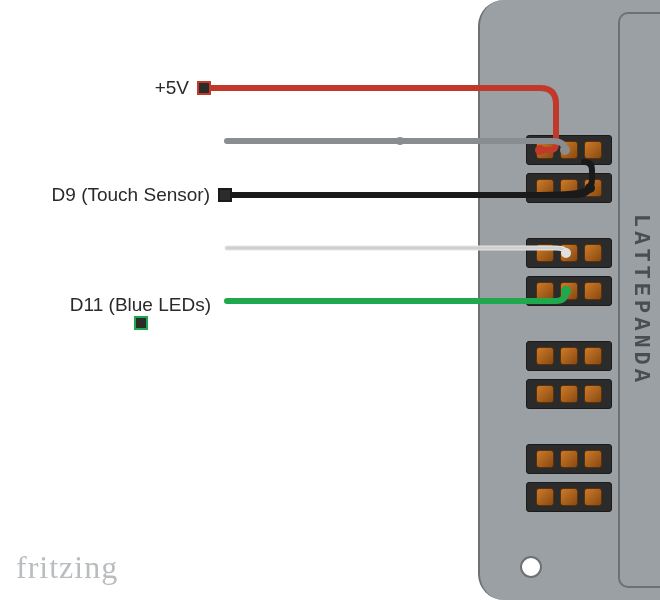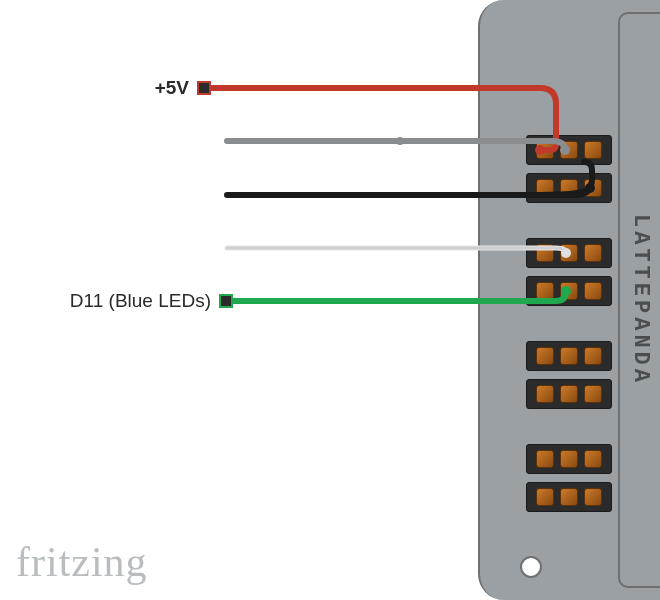--- a/index.html
+++ b/index.html
@@ -43,28 +43,28 @@
   .row { position: absolute; display: flex; align-items: center; height: 14px; }
   .lbl { font-size: 19px; color: #2a2a2a; white-space: nowrap; margin-right: 8px; text-align: right; }
   .terminal {
     width: 14px; height: 14px; border: 2px solid; display: inline-block; flex: 0 0 auto;
   }
 
   .r1 { top: 81px; left: 141px; }
   .r2 { top: 134px; left: 97px; }
   .r3 { top: 188px; left: 34px; }
   .r4 { top: 241px; left: 53px; }
-  .r5 { top: 294px; left: 62px; }
+  .r5 { top: 294px; left: 62px; flex-direction: column; }
 
-  .w1 { width: 48px; font-weight: bold; } .w2 { width: 114px; } .w3 { width: 176px; } .w4 { width: 158px; } .w5 { width: 149px; }
+  .w1 { width: 48px; } .w2 { width: 114px; } .w3 { width: 176px; } .w4 { width: 158px; } .w5 { width: 149px; }
 
   svg.wires { position: absolute; top: 0; left: 0; width: 660px; height: 600px; pointer-events: none; }
 
   .fritz {
-    position: absolute; left: 16px; bottom: 14px; font-size: 42px; color: #b9bdbf;
+    position: absolute; left: 16px; bottom: 14px; font-size: 32px; color: #b9bdbf;
     font-family: Georgia, serif; letter-spacing: 1px;
   }
 </style>
 </head>
 <body>
 
 <div class="canvas">
 
   <div class="board">
     <div class="brand-strip">
@@ -131,19 +131,23 @@
     <circle cx="566" cy="253" r="5" fill="#e0e0e0"></circle>
 
     <path d="M 227 301 L 556 301 Q 566 301 566 291" stroke="#1fa84d" stroke-width="6" fill="none" stroke-linecap="round"></path>
     <circle cx="566" cy="291" r="5" fill="#1fa84d"></circle>
   </svg>
 
   <div class="row r1">
     <span class="lbl w1">+5V</span>
     <span class="terminal" style="border-color:#c0392b;background:#2b2b2b;"></span>
   </div>
+  <div class="row r3">
+    <span class="lbl w3">D9 (Touch Sensor)</span>
+    <span class="terminal" style="border-color:#1a1a1a;background:#2b2b2b;"></span>
+  </div>
   <div class="row r5">
     <span class="lbl w5">D11 (Blue LEDs)</span>
     <span class="terminal" style="border-color:#1fa84d;background:#2b2b2b;"></span>
   </div>
 
   <div class="fritz">fritzing</div>
 </div>
 
 </body></html>

